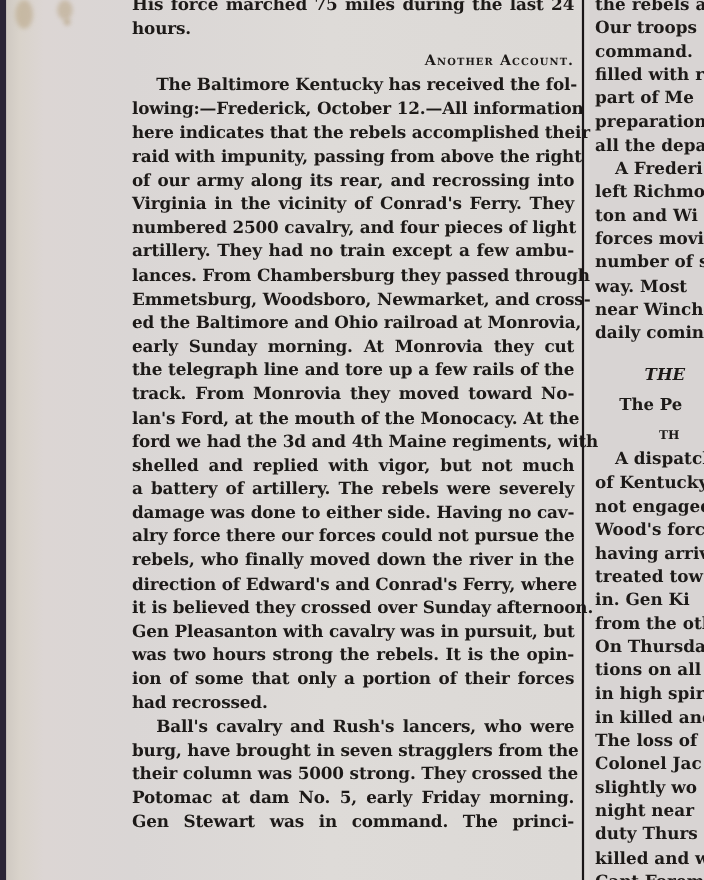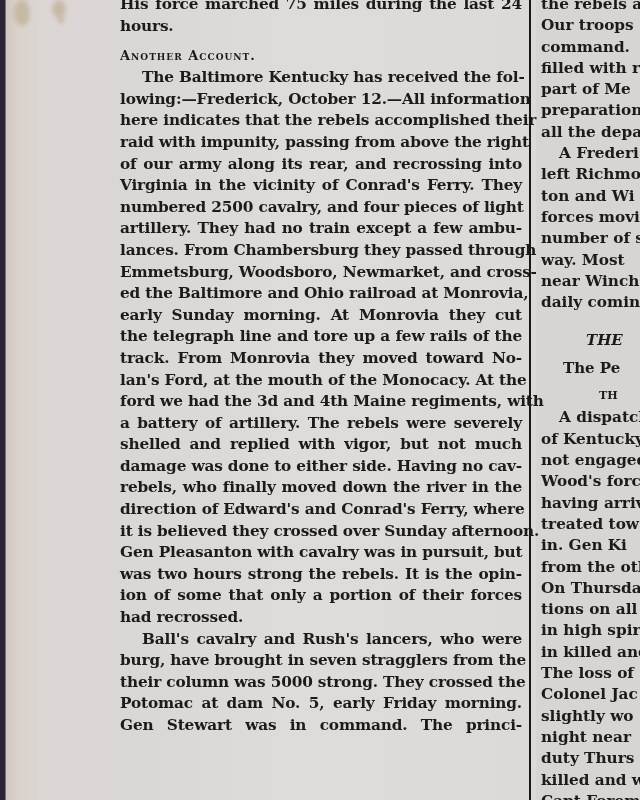--- a/index.html
+++ b/index.html
@@ -15,21 +15,21 @@
   .stain { position:absolute; border-radius:50%; background:#b8a483; opacity:.55; filter:blur(2px); }
   .col-left {
     position:absolute; left:120px; top:-6px; width:402px;
     font-size:15.3px; line-height:21.6px; color:#1d1a18;
     font-weight:bold; letter-spacing:-0.15px;
   }
   .col-left .ln { display:block; white-space:nowrap; text-align:justify; text-align-last:justify; height:21.6px; }
   .col-left .ln.last { text-align-last:left; }
   .col-left .ln.indent { padding-left:22px; }
   .col-left .heading {
-    display:block; text-align:left; font-variant:small-caps; font-size:13px;
+    display:block; text-align:right; font-variant:small-caps; font-size:13px;
     letter-spacing:1px; height:26px; line-height:30px; margin-top:4px;
   }
   .rule {
     position:absolute; left:529px; top:0; width:2px; height:800px; background:#1a1718;
   }
   .col-right {
     position:absolute; left:541px; top:-6px; width:120px; overflow:hidden;
     font-size:15.3px; line-height:21.3px; color:#1d1a18; font-weight:bold;
   }
   .col-right .ln { display:block; white-space:nowrap; height:21.3px; }
@@ -61,23 +61,24 @@
     <span class="ln">numbered 2500 cavalry, and four pieces of light</span>
     <span class="ln">artillery. They had no train except a few ambu-</span>
     <span class="ln">lances. From Chambersburg they passed through</span>
     <span class="ln">Emmetsburg, Woodsboro, Newmarket, and cross-</span>
     <span class="ln">ed the Baltimore and Ohio railroad at Monrovia,</span>
     <span class="ln">early Sunday morning. At Monrovia they cut</span>
     <span class="ln">the telegraph line and tore up a few rails of the</span>
     <span class="ln">track. From Monrovia they moved toward No-</span>
     <span class="ln">lan's Ford, at the mouth of the Monocacy. At the</span>
     <span class="ln">ford we had the 3d and 4th Maine regiments, with</span>
+    <span class="ln">shelled and replied with vigor, but not much</span>
     <span class="ln">a battery of artillery. The rebels were severely</span>
-    <span class="ln">shelled and replied with vigor, but not much</span>
     <span class="ln">damage was done to either side. Having no cav-</span>
+    <span class="ln">alry force there our forces could not pursue the</span>
     <span class="ln">rebels, who finally moved down the river in the</span>
     <span class="ln">direction of Edward's and Conrad's Ferry, where</span>
     <span class="ln">it is believed they crossed over Sunday afternoon.</span>
     <span class="ln">Gen Pleasanton with cavalry was in pursuit, but</span>
     <span class="ln">was two hours strong the rebels. It is the opin-</span>
     <span class="ln">ion of some that only a portion of their forces</span>
     <span class="ln last">had recrossed.</span>
 
     <span class="ln indent">Ball's cavalry and Rush's lancers, who were</span>
     <span class="ln">burg, have brought in seven stragglers from the</span>

